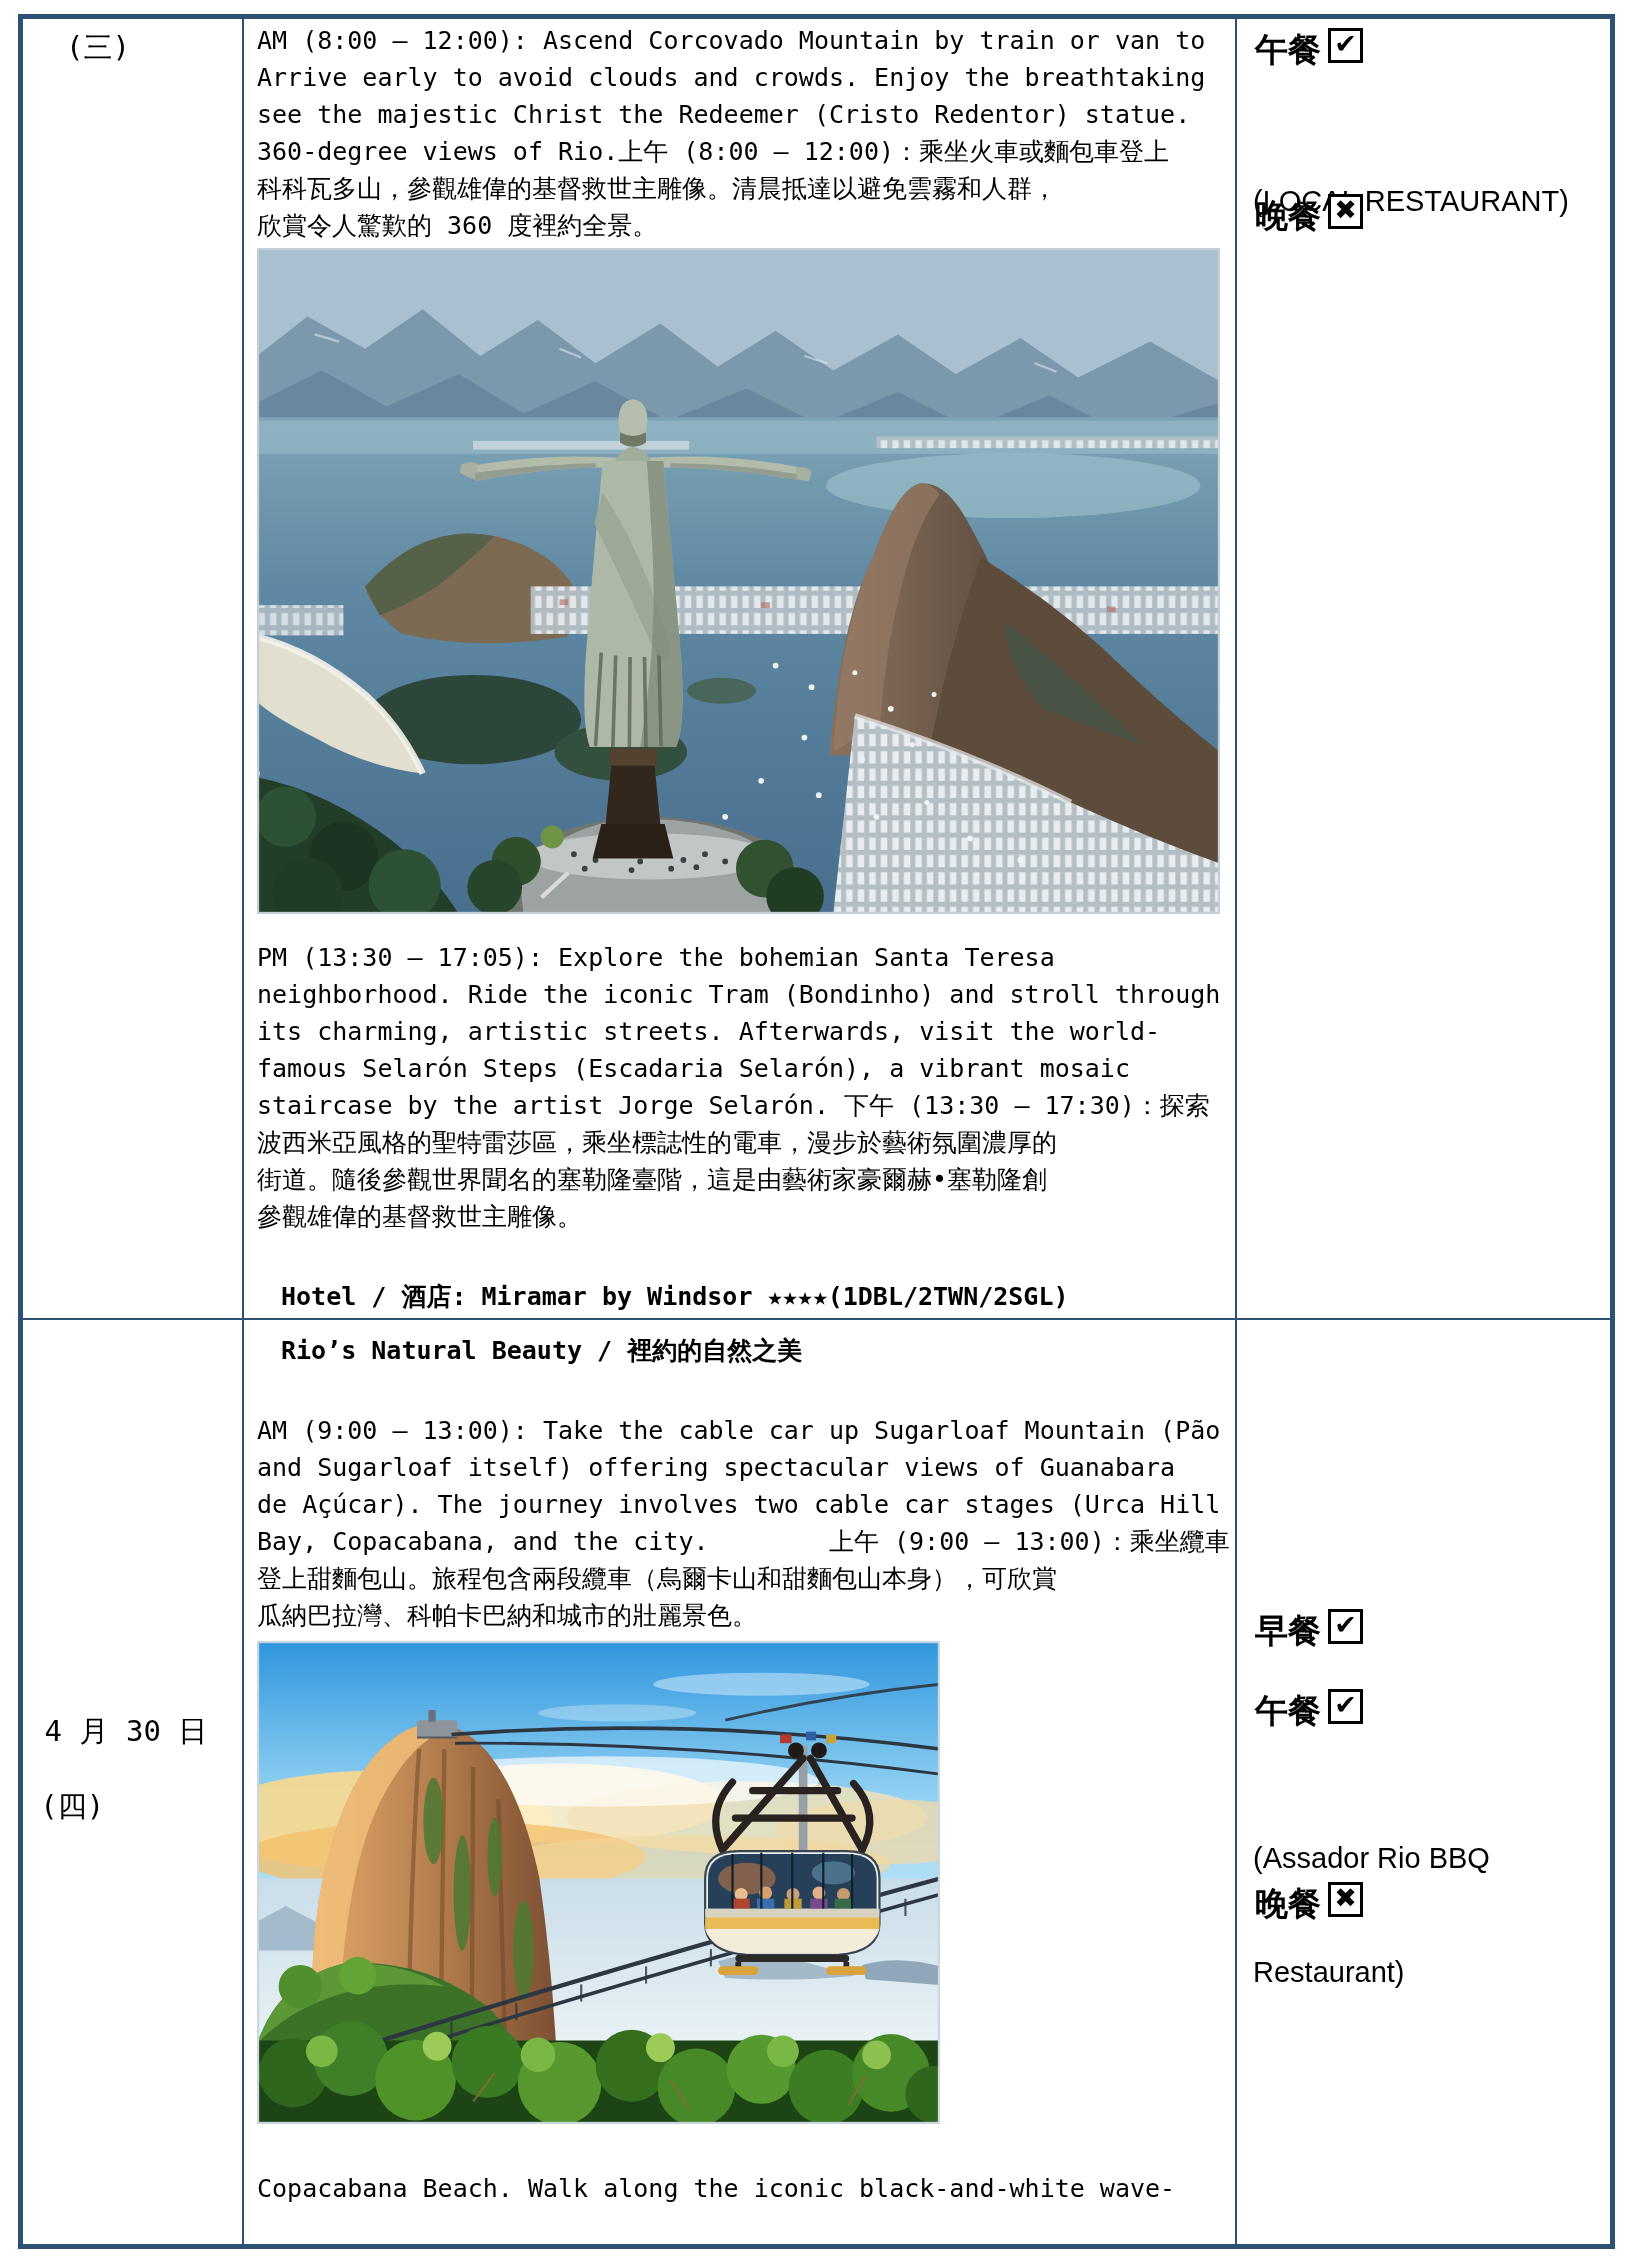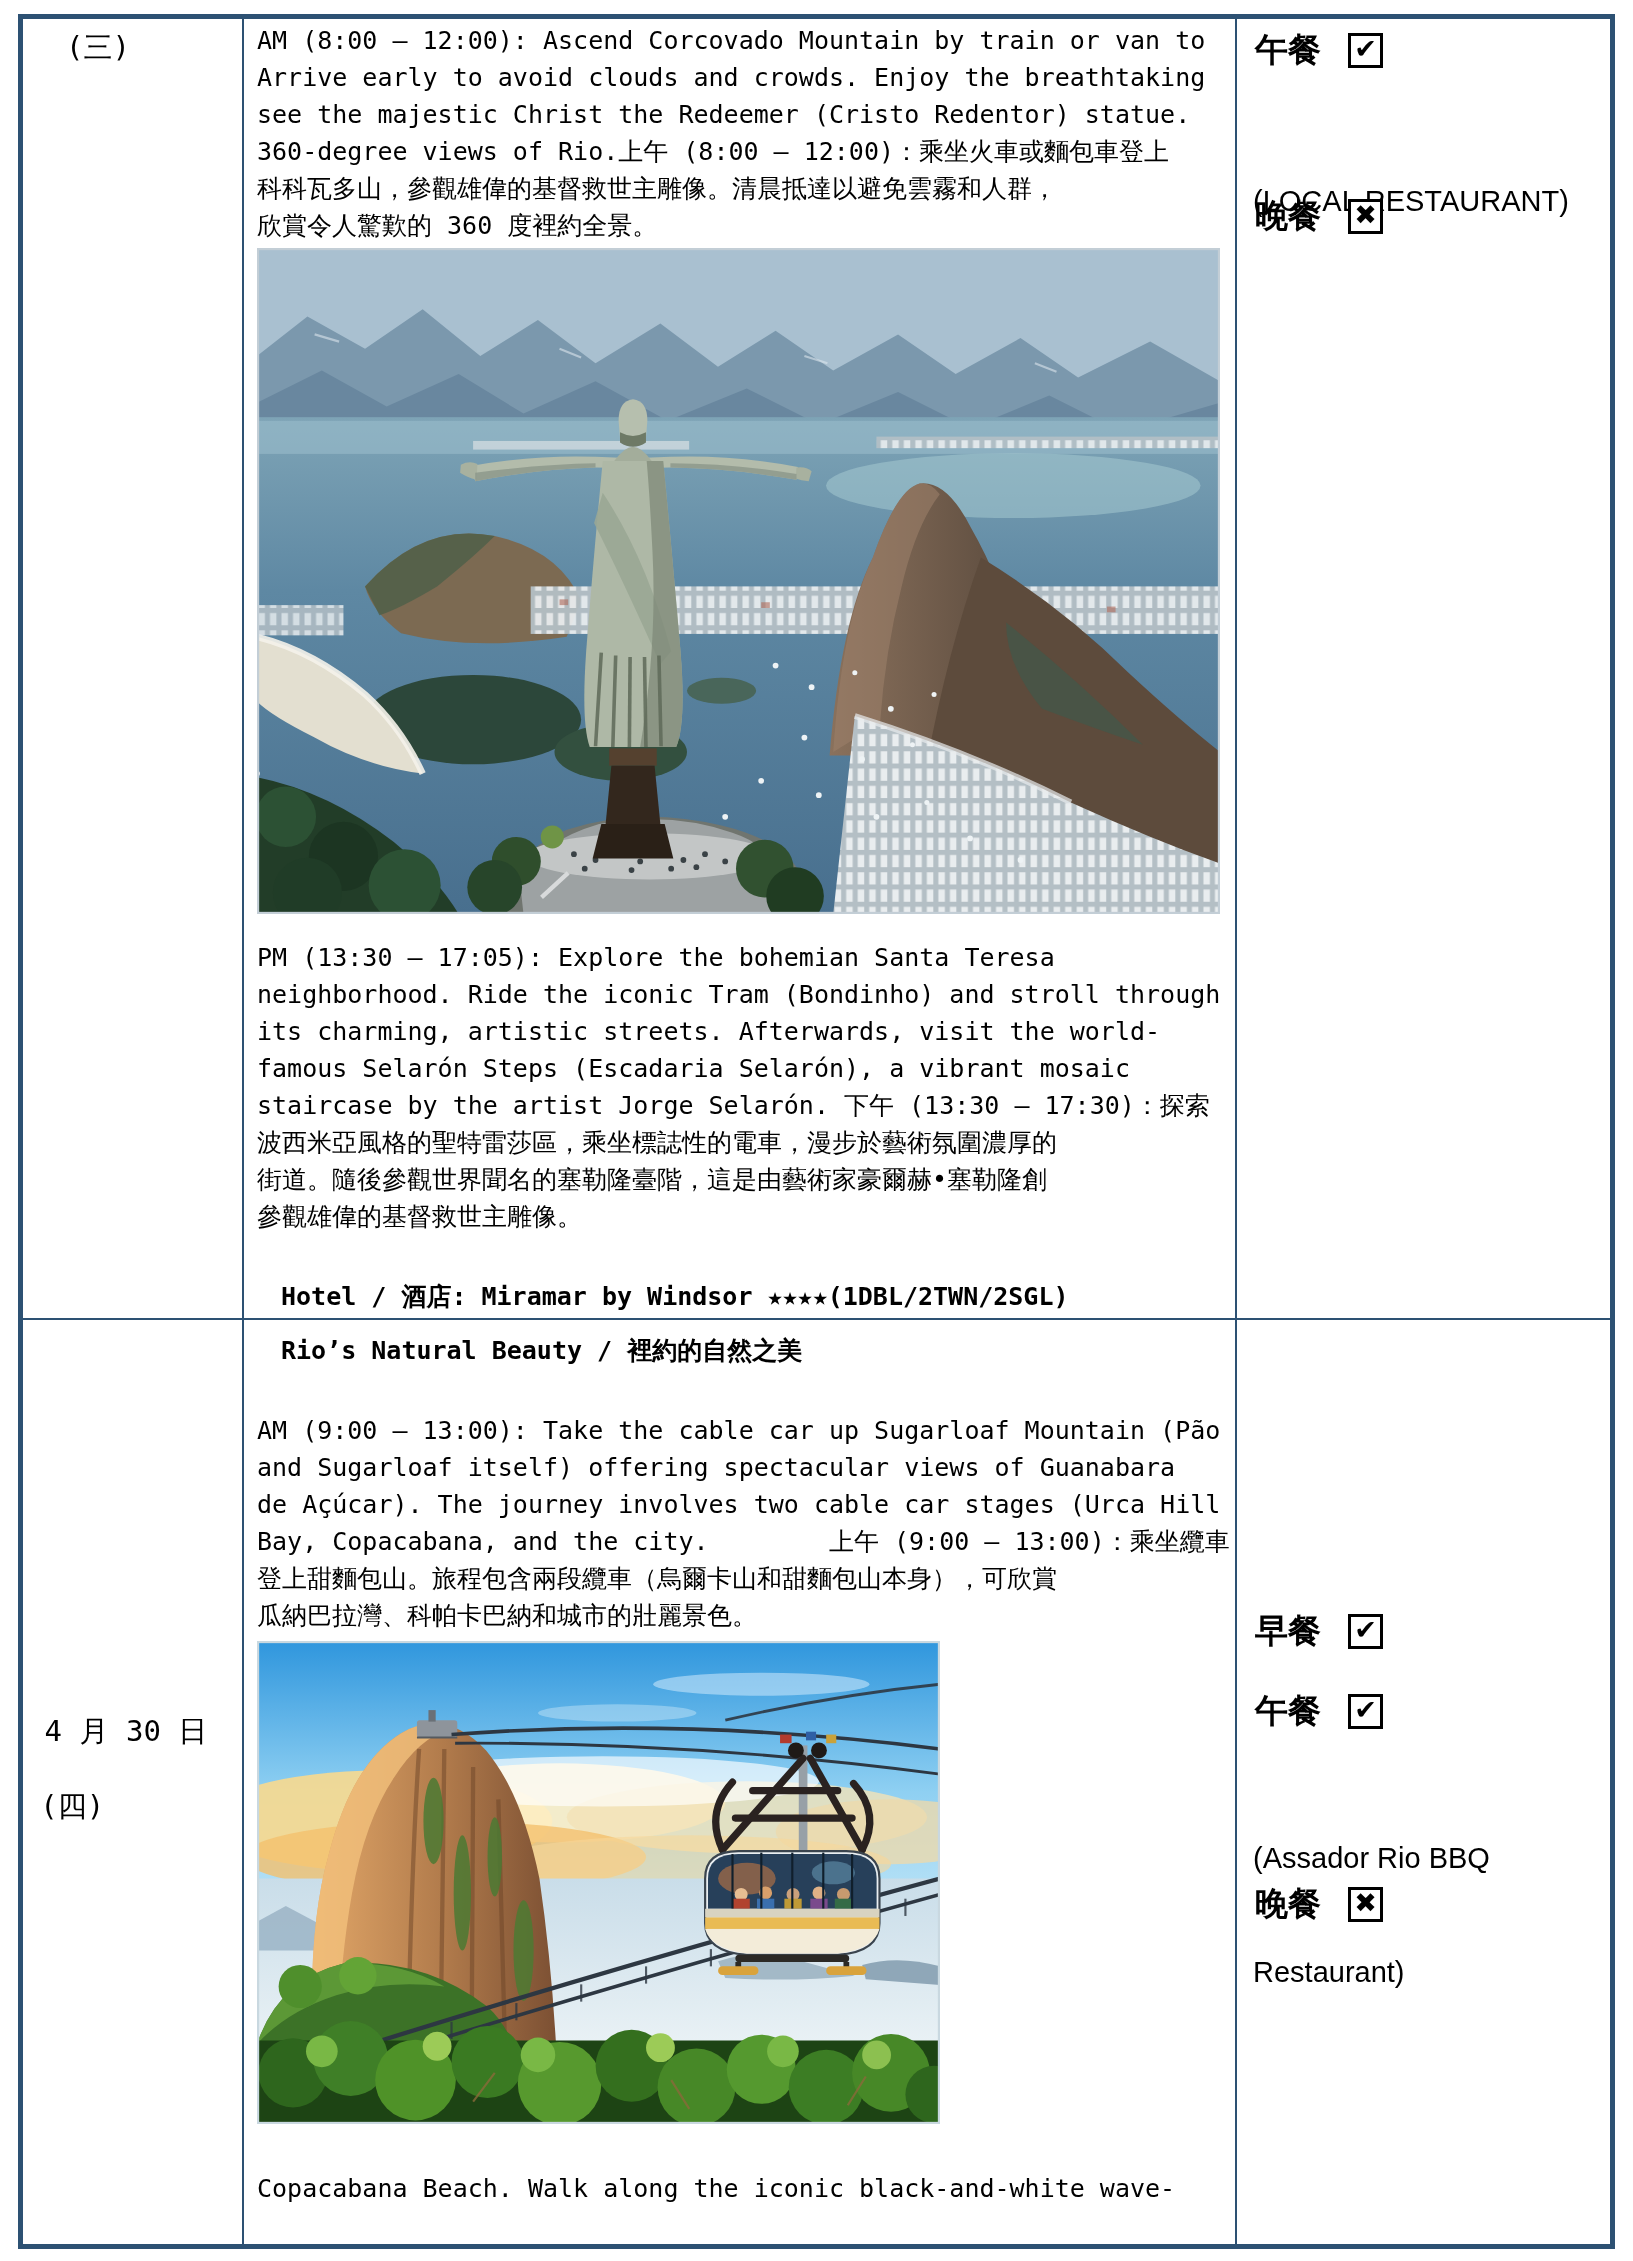--- a/index.html
+++ b/index.html
@@ -13,21 +13,21 @@
   .cell { position:relative; box-sizing:border-box; overflow:hidden; }
   .c1 { width:221px; border-right:2.2px solid #2d5173; flex:none; }
   .c2 { width:993px; border-right:2.2px solid #2d5173; flex:none; }
   .c3 { flex:1; }
   .blk { position:absolute; left:13px; right:7.2px; }
   .ln { white-space:pre; height:37px; line-height:37px; font-size:25px; }
   .bold { font-weight:bold;margin-left:24px; }
   .date { position:absolute; font-size:29px; white-space:pre; }
   .photo { position:absolute; left:13px; margin:0; padding:0; }
   .photo svg { display:block; }
-  .meal { position:absolute; left:18px; display:flex; align-items:center; gap:27px;
+  .meal { position:absolute; left:18px; display:flex; gap:7px;
           font-size:33px; font-weight:bold; white-space:pre; }
   .cbox { width:29px; height:29px; border:3.6px solid #000; display:flex;
           align-items:center; justify-content:center; flex:none; background:#fff; }
   .cmark { font-family:"DejaVu Sans",sans-serif; font-size:27px; font-weight:bold;
            line-height:1; margin-top:-4.3px; }
   .note { position:absolute; left:16px; font-family:"Liberation Sans",sans-serif;
           font-size:29px; white-space:pre; }
   .nln { height:48px; line-height:48px; }
 </style>
 </head>

